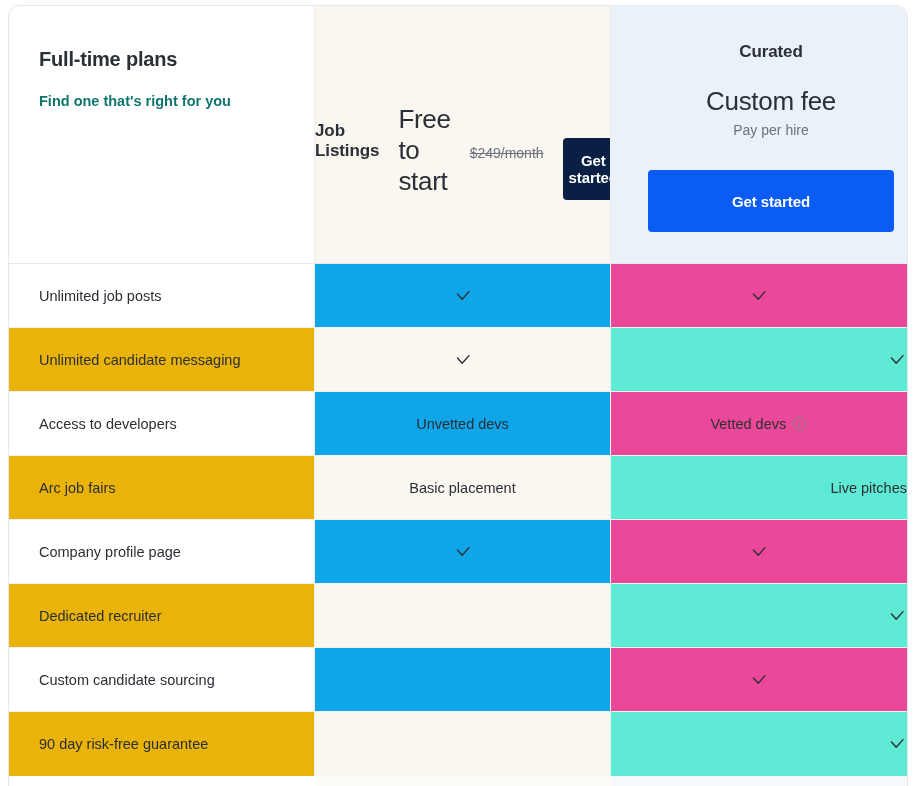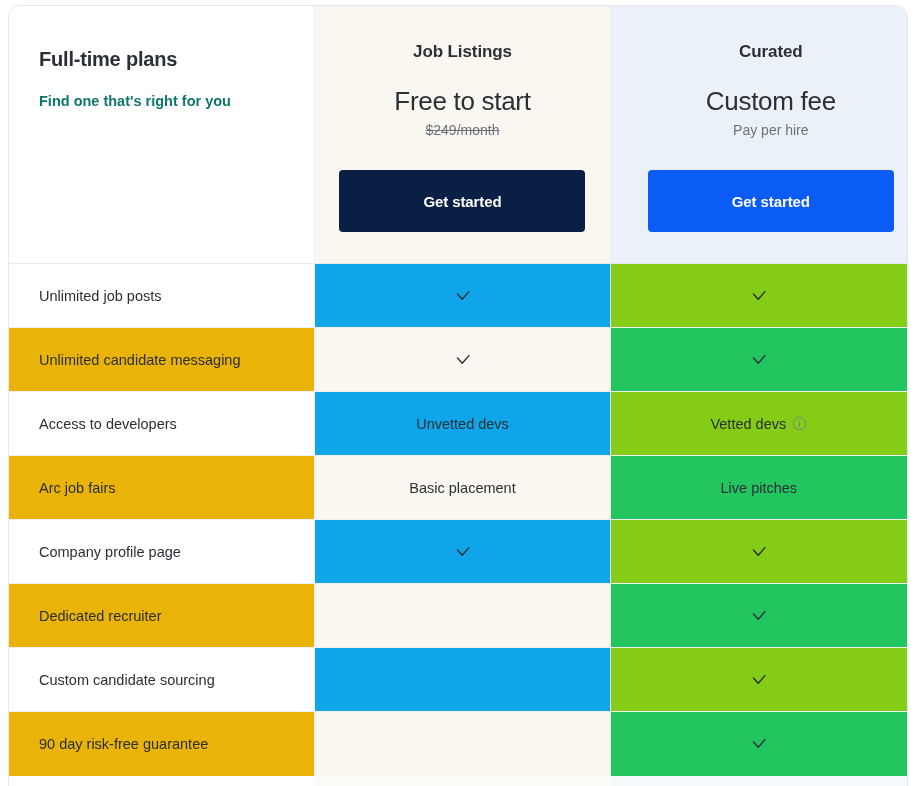--- a/index.html
+++ b/index.html
@@ -45,21 +45,21 @@
     height: 258px;
     border-bottom: 1px solid #e6e8eb;
     box-sizing: border-box;
   }
   .hcell {
     box-sizing: border-box;
     position: relative;
   }
   .hcell.plans  { width: 306px; padding: 42px 0 0 30px; background: transparent; }
   .hcell.mid    { width: 296px; background: #faf6f0; border-left: 1px solid #eceef0;
-                  display: flex; flex-direction: column; align-items: center; padding-top: 36px; }
+                  display: flex; flex-direction: row; align-items: center; padding-top: 36px; gap: 19px; }
   .hcell.right  { width: 298px; background: #eaf1f8; border-left: 1px solid #eceef0;
                   display: flex; flex-direction: column; align-items: center; padding-top: 36px; padding-left: 24px; }
 
   .plans-title {
     font-size: 20px;
     font-weight: 700;
     color: #2b2f36;
     letter-spacing: -0.2px;
     margin: 0 0 22px 0;
   }
@@ -127,24 +127,24 @@
     font-size: 14.5px;
     color: #2b2f36;
   }
   .fcell.label { width: 306px; padding-left: 30px; }
   .fcell.val   { width: 296px; justify-content: center; border-left: 1px solid #eceef0; }
   .fcell.val.last { width: 298px; }
 
   
   .feature-row.alt .fcell.label { background: #eab308; }
   .feature-row.alt .fcell.val.mid   { background: #fbf7f1; }
-  .feature-row.alt .fcell.val.last  { background: #22c55e; }
+  .feature-row.alt .fcell.val.last  { background: #5eead4; justify-content: flex-end; }
 
   .feature-row .fcell.val.mid  { background: #0ea5e9; }
-  .feature-row .fcell.val.last { background: #84cc16; }
+  .feature-row .fcell.val.last { background: #ec4899; }
 
   .val-text {
     font-size: 14.5px;
     color: #2b2f36;
     display: inline-flex;
     align-items: center;
     gap: 6px;
   }
 
   .check-icon { display: inline-block; width: 20px; height: 20px; }

